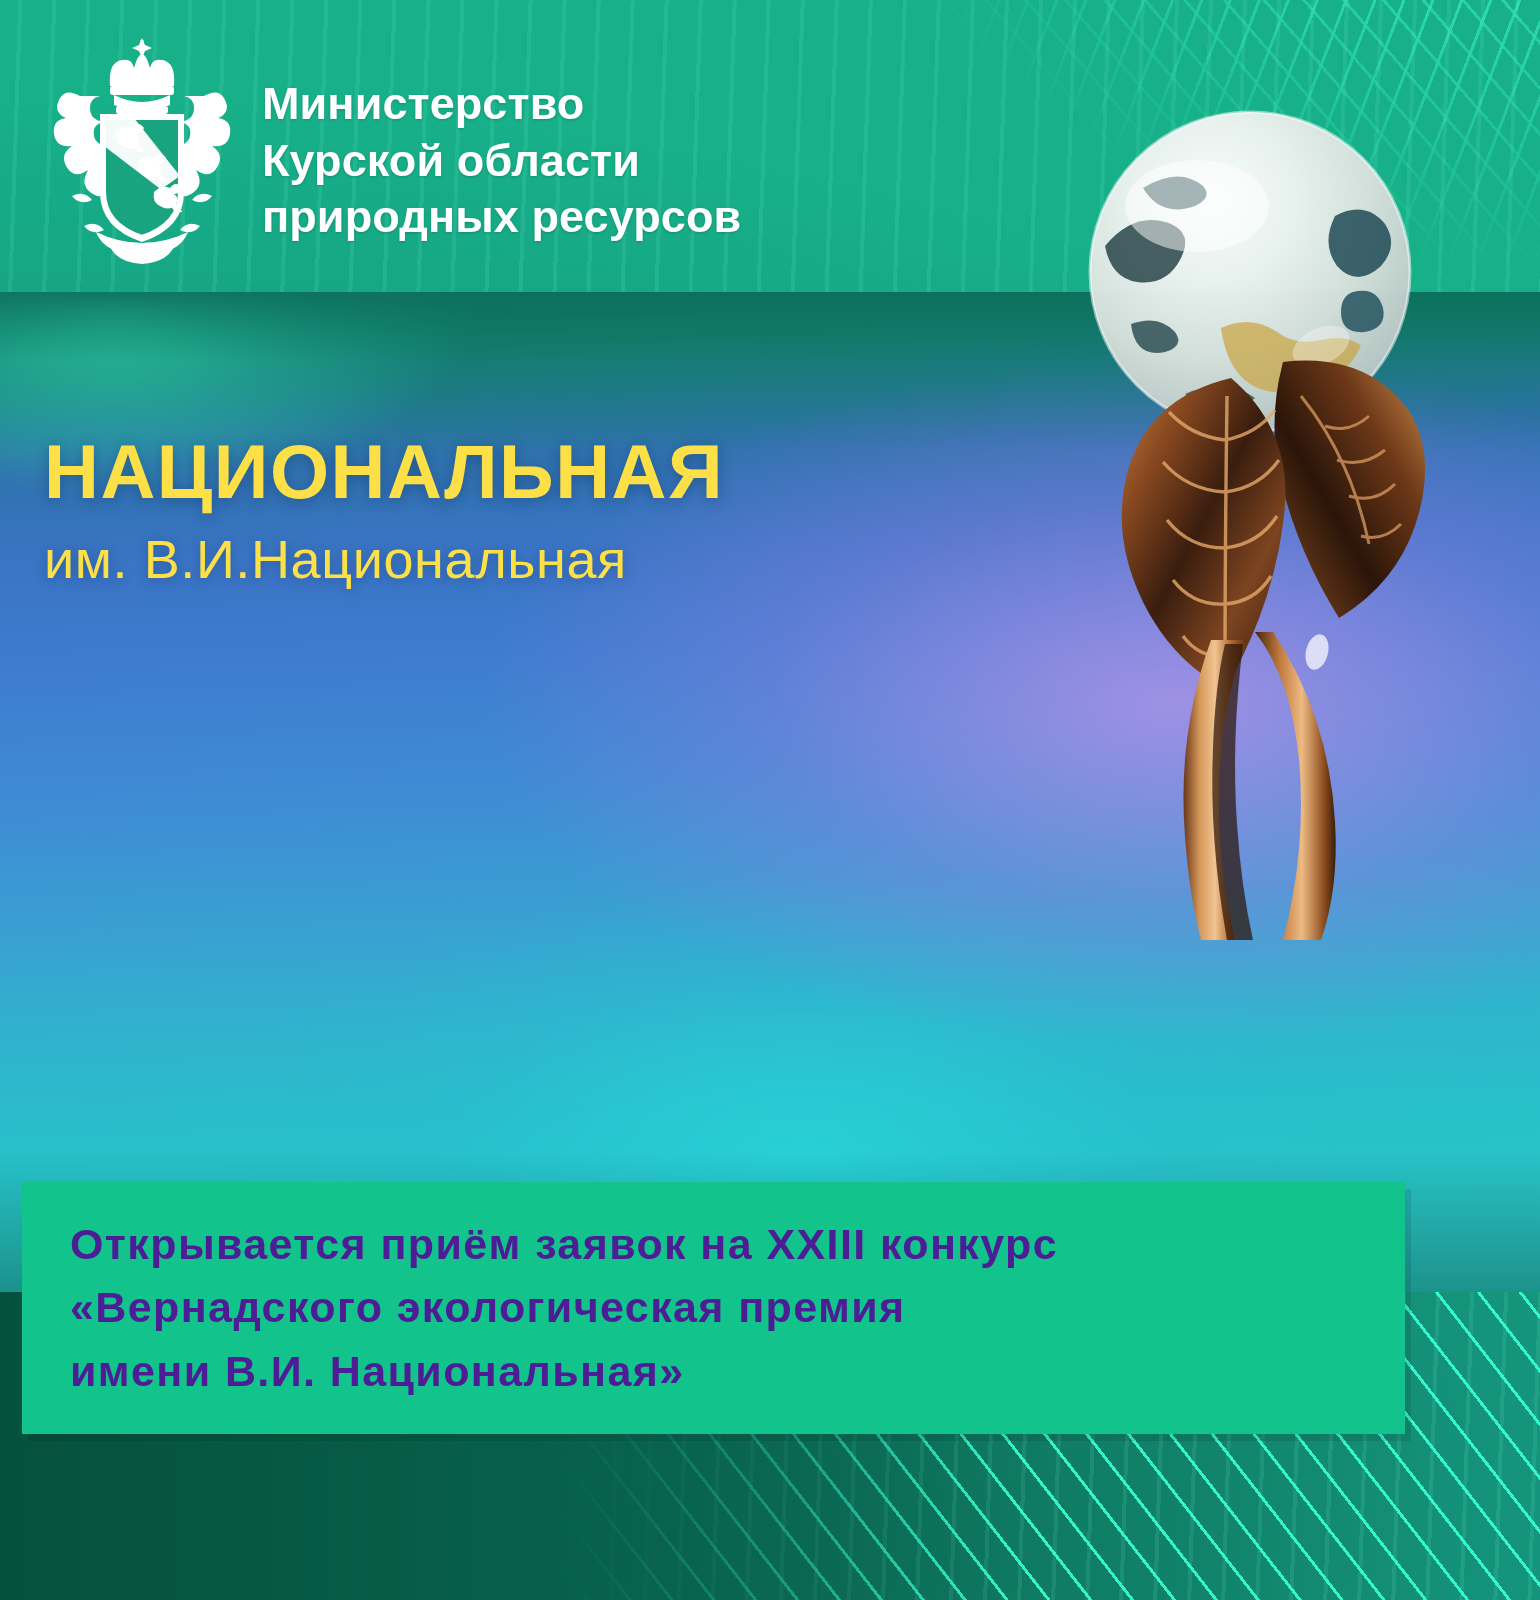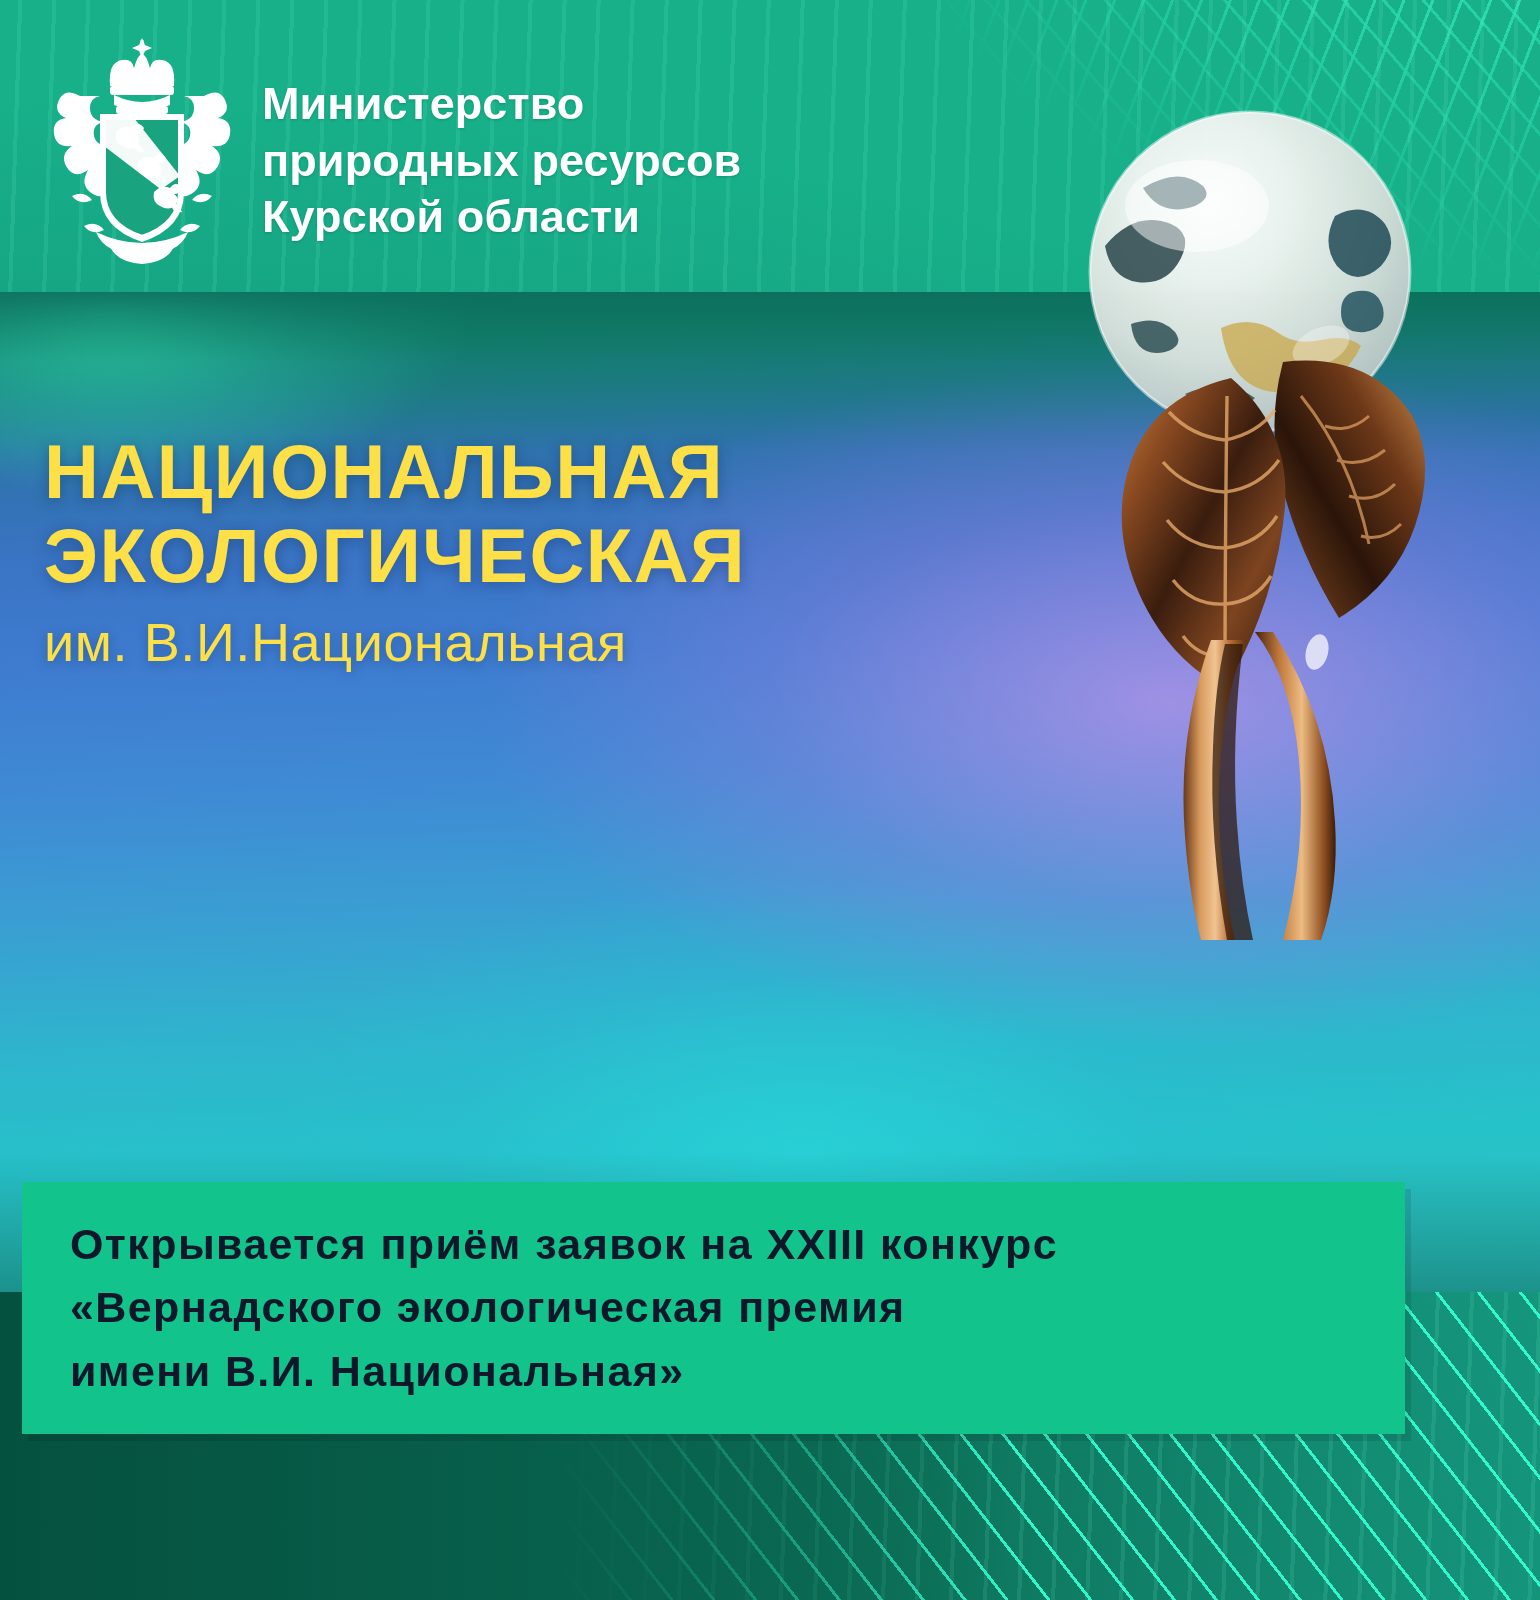--- a/index.html
+++ b/index.html
@@ -195,21 +195,21 @@
     width: 1383px;
     height: 252px;
     background: #12c48b;
     box-shadow: 6px 7px 0 rgba(0,0,0,.10);
     z-index: 8;
     display: flex;
     align-items: center;
   }
   .caption-text {
     padding: 0 34px 0 48px;
-    color: #0f172a;
+    color: #4c1d95;
     font-size: 43px;
     font-weight: bold;
     line-height: 1.48;
     letter-spacing: 1.4px;
   }
   .caption-text .ln { display: block; white-space: nowrap; }
 </style>
 </head>
 <body>
 
@@ -306,21 +306,20 @@
       <path d="M176 544 q-34 94 -26 196 q4 58 16 104 l34 0 q-22 -96 -14 -186 q6 -68 26 -114z" fill="url(#stemG)"></path>
       <path d="M238 536 q56 84 62 190 q4 66 -14 118 l-38 0 q24 -92 16 -180 q-8 -82 -44 -128z" fill="url(#stemG2)"></path>
       <path d="M208 548 q-12 96 -6 180 q4 62 16 116 l-26 0 q-18 -100 -14 -192 q2 -62 12 -104z" fill="#2b1508" opacity=".72"></path>
       <ellipse cx="282" cy="556" rx="11" ry="18" fill="#ffffff" opacity=".72" transform="rotate(14 282 556)"></ellipse>
     </svg>
   </div>
 
   <div class="poster-title">
     <div class="big">
       <span>НАЦИОНАЛЬНАЯ</span>
-      <span>ЭКОЛОГИЧЕСКАЯ</span>
     </div>
     <div class="sub">им. В.И.Национальная</div>
   </div>
 
   <div class="bg-stripes"></div>
   <div class="bg-stripes-dark"></div>
 
   <div class="header">
     <div class="crest-wrap">
       <svg viewBox="0 0 196 248" xmlns="http://www.w3.org/2000/svg">
@@ -366,22 +365,22 @@
             <path d="M72 96 q8 -8 16 -4 q6 -8 12 0 q-2 6 -8 6 q6 4 2 10 q-6 8 -16 2 q-8 -4 -6 -14z M88 106 q10 2 12 10 q-10 2 -12 -10z"></path>
             <path d="M94 126 q8 -8 16 -4 q6 -8 12 0 q-2 6 -8 6 q6 4 2 10 q-6 8 -16 2 q-8 -4 -6 -14z M110 136 q10 2 12 10 q-10 2 -12 -10z"></path>
             <path d="M110 156 q8 -8 16 -4 q6 -8 12 0 q-2 6 -8 6 q6 4 2 10 q-6 8 -16 2 q-8 -4 -6 -14z M126 166 q10 2 12 10 q-10 2 -12 -10z"></path>
           </g>
           <path d="M60 82 l76 0 l0 74 q0 32 -38 45 q-38 -13 -38 -45z" fill="none" stroke="#ffffff" stroke-width="4"></path>
         </g>
       </svg>
     </div>
     <div class="ministry-title">
       <span class="ln">Министерство</span>
+      <span class="ln">Курской области</span>
       <span class="ln">природных ресурсов</span>
-      <span class="ln">Курской области</span>
     </div>
   </div>
 
   <div class="caption-box">
     <div class="caption-text">
       <span class="ln">Открывается приём заявок на XXIII конкурс</span>
       <span class="ln">«Вернадского экологическая премия</span>
       <span class="ln">имени В.И. Национальная»</span>
     </div>
   </div>

